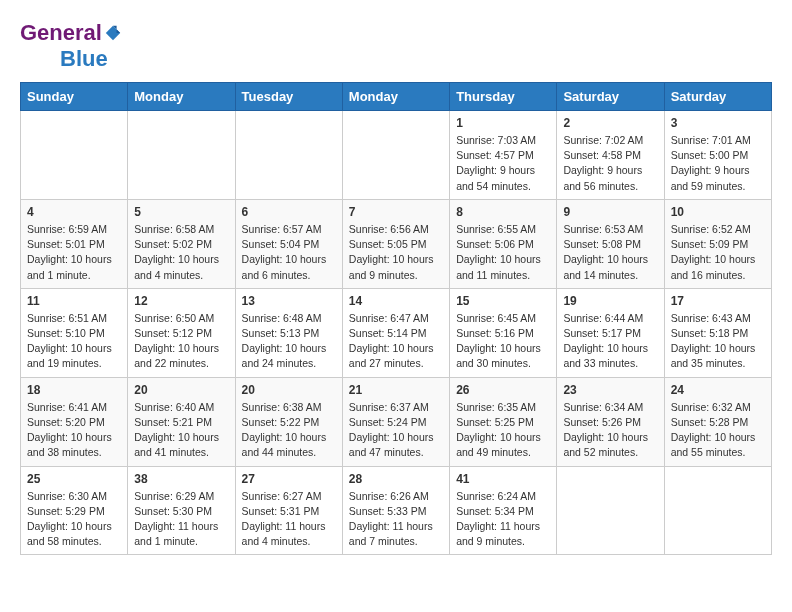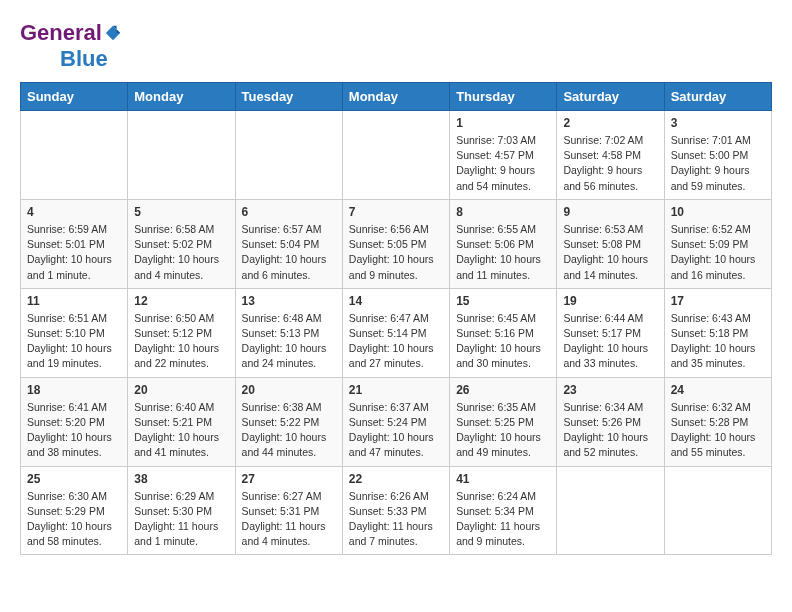--- a/index.html
+++ b/index.html
@@ -228,21 +228,21 @@
         </td>
         <td>
           <span class="day-number">38</span>
           <div class="day-info">Sunrise: 6:29 AM<br>Sunset: 5:30 PM<br>Daylight: 11 hours<br>and 1 minute.</div>
         </td>
         <td>
           <span class="day-number">27</span>
           <div class="day-info">Sunrise: 6:27 AM<br>Sunset: 5:31 PM<br>Daylight: 11 hours<br>and 4 minutes.</div>
         </td>
         <td>
-          <span class="day-number">22</span>
+          <span class="day-number">28</span>
           <div class="day-info">Sunrise: 6:26 AM<br>Sunset: 5:33 PM<br>Daylight: 11 hours<br>and 7 minutes.</div>
         </td>
         <td>
           <span class="day-number">41</span>
           <div class="day-info">Sunrise: 6:24 AM<br>Sunset: 5:34 PM<br>Daylight: 11 hours<br>and 9 minutes.</div>
         </td>
         <td class="empty-cell"></td>
         <td class="empty-cell"></td>
       </tr>
     </tbody>

